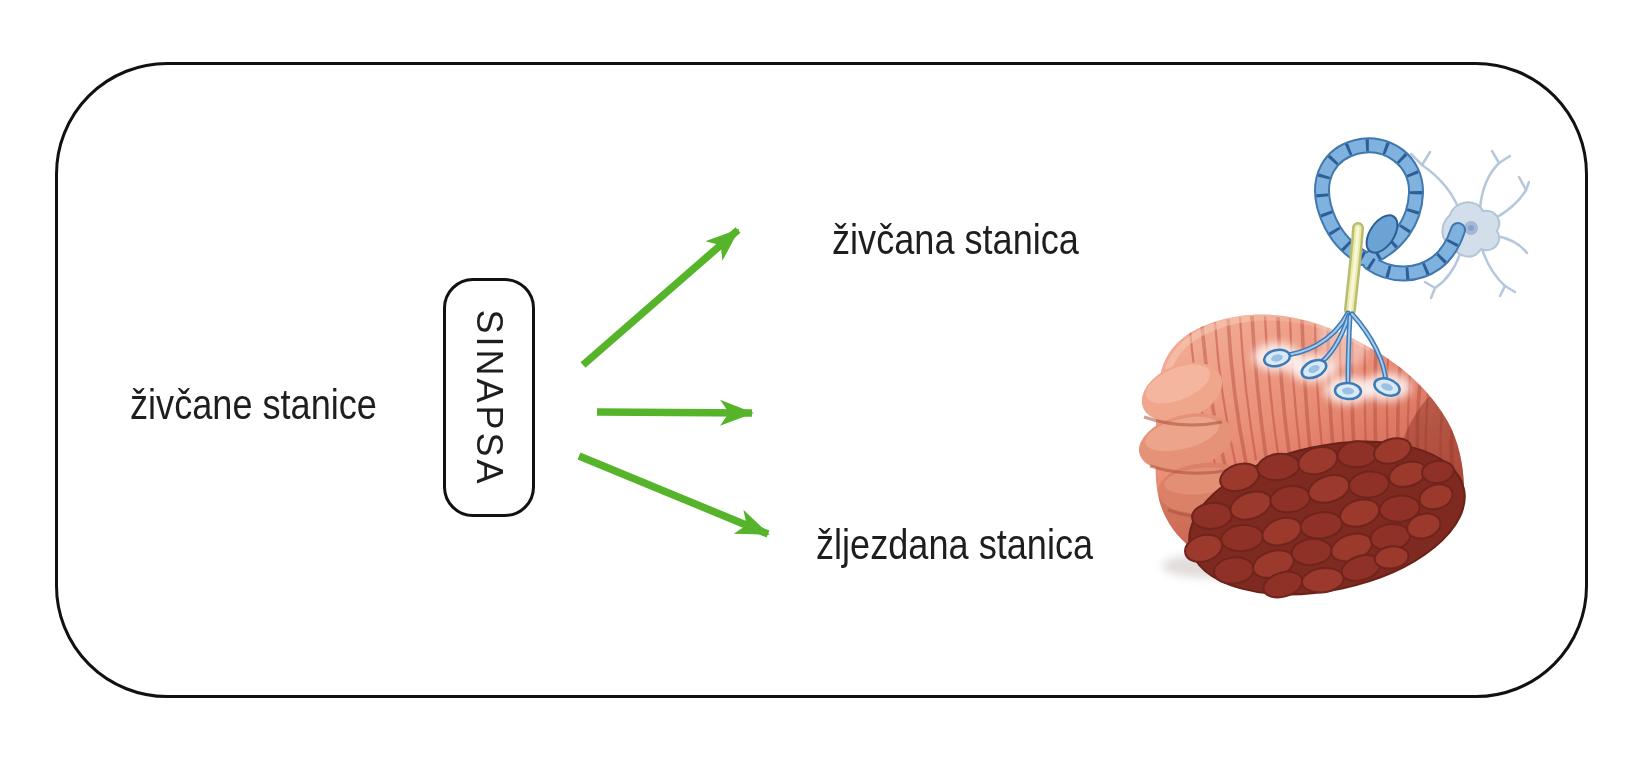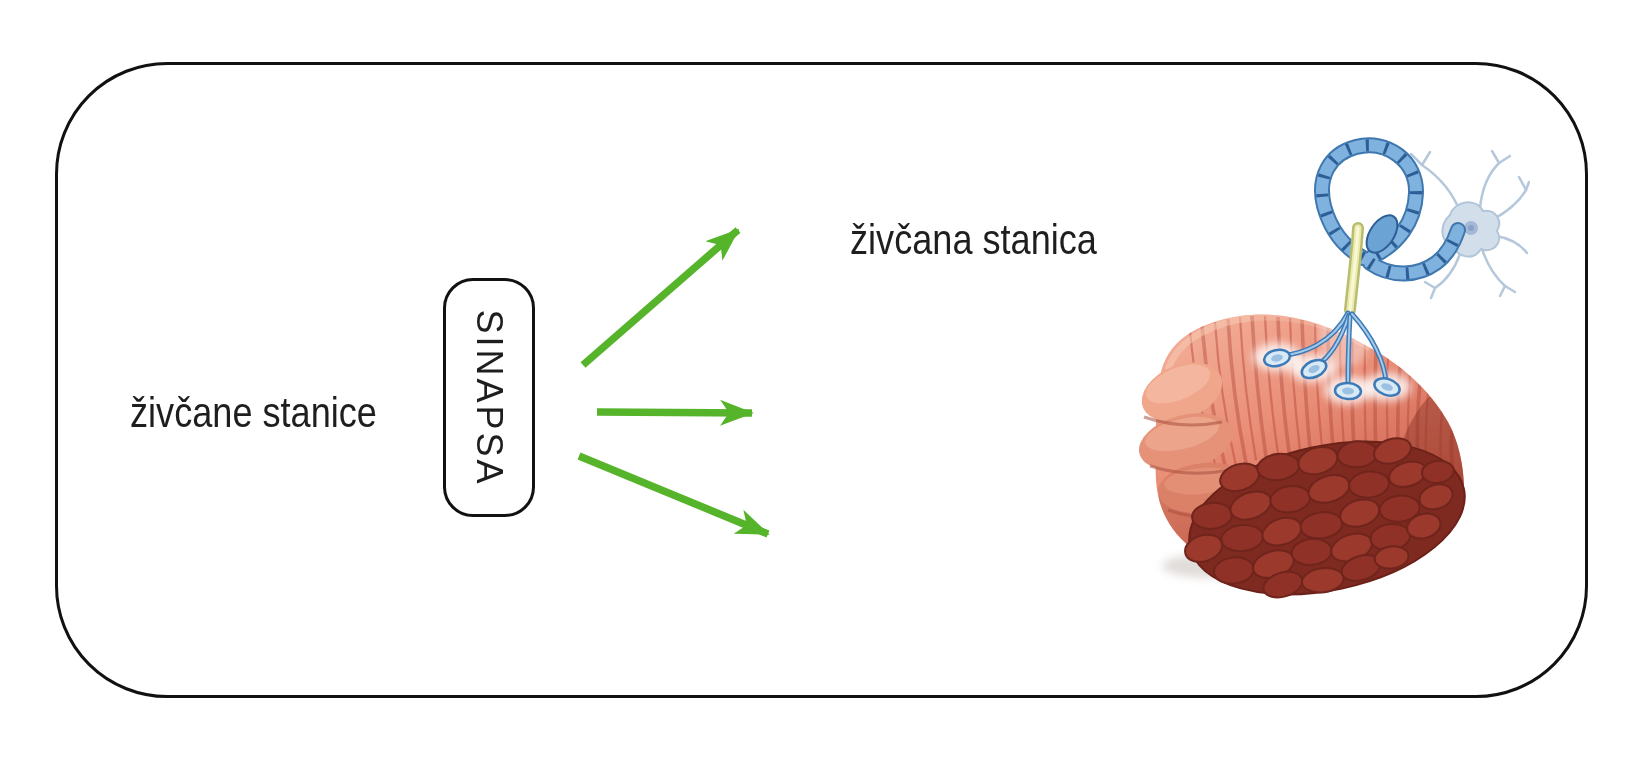--- a/index.html
+++ b/index.html
@@ -4,22 +4,22 @@
 <style>
   html,body{margin:0;padding:0;background:#ffffff;}
   body{width:1650px;height:765px;position:relative;overflow:hidden;
        font-family:"Liberation Sans",sans-serif;color:var(--text,#1e1e1e);}
   .stage{position:absolute;inset:0;}
   .frame{position:absolute;left:55px;top:62px;width:1533px;height:636px;
          border:3px solid var(--frame-border,#111111);border-radius:112px;
          box-sizing:border-box;background:#ffffff;}
   .label{position:absolute;font-size:43px;line-height:46px;white-space:nowrap;}
   .label .tx{display:inline-block;transform:scaleX(.84);transform-origin:left center;}
-  #left-label{left:130px;top:381px;margin-top:8px;}
-  #target-1{left:850px;top:216px;text-align:center;}
+  #left-label{left:130px;top:381px;}
+  #target-1{left:832px;top:216px;text-align:center;}
   #target-2{left:798px;top:377px;}
   #target-3{left:816px;top:521px;}
   .synapse-box{position:absolute;left:443px;top:278px;width:92px;height:239px;
          border:3px solid var(--frame-border,#111111);border-radius:30px;
          box-sizing:border-box;background:#fff;display:flex;align-items:center;justify-content:center;}
   .synapse-box span{transform:rotate(90deg);font-size:36px;letter-spacing:3px;white-space:nowrap;}
   #arrows{position:absolute;left:550px;top:200px;}
   .al{stroke:var(--arrow-green,#55b42a);stroke-width:7.5;fill:none;}
   .ah{fill:var(--arrow-green,#55b42a);}
   #muscle{position:absolute;left:1130px;top:130px;}
@@ -63,20 +63,23 @@
         <polygon points="0,0 34,13 0,26 9,13" class="ah"></polygon>
       </marker>
     </defs>
     <line x1="33" y1="165" x2="188" y2="30" class="al" marker-end="url(#ahm)"></line>
     <line x1="47" y1="212" x2="202" y2="213" class="al" marker-end="url(#ahm)"></line>
     <line x1="29" y1="256" x2="218" y2="334" class="al" marker-end="url(#ahm)"></line>
   </svg>
 
   <div class="label" id="target-1">
     <span class="tx">živčana stanica</span>
+  </div>
+  <div class="label" id="target-3">
+    <span class="tx">žljezdana stanica</span>
   </div>
 
   <svg id="muscle" width="400" height="480" viewBox="0 0 400 480">
     <defs>
       <linearGradient id="mg" x1="0" y1="0" x2="0.6" y2="1">
         <stop offset="0" stop-color="#f5b49e"></stop>
         <stop offset="0.45" stop-color="#e98d76"></stop>
         <stop offset="1" stop-color="#c2503f"></stop>
       </linearGradient>
       <clipPath id="bodyClip">

